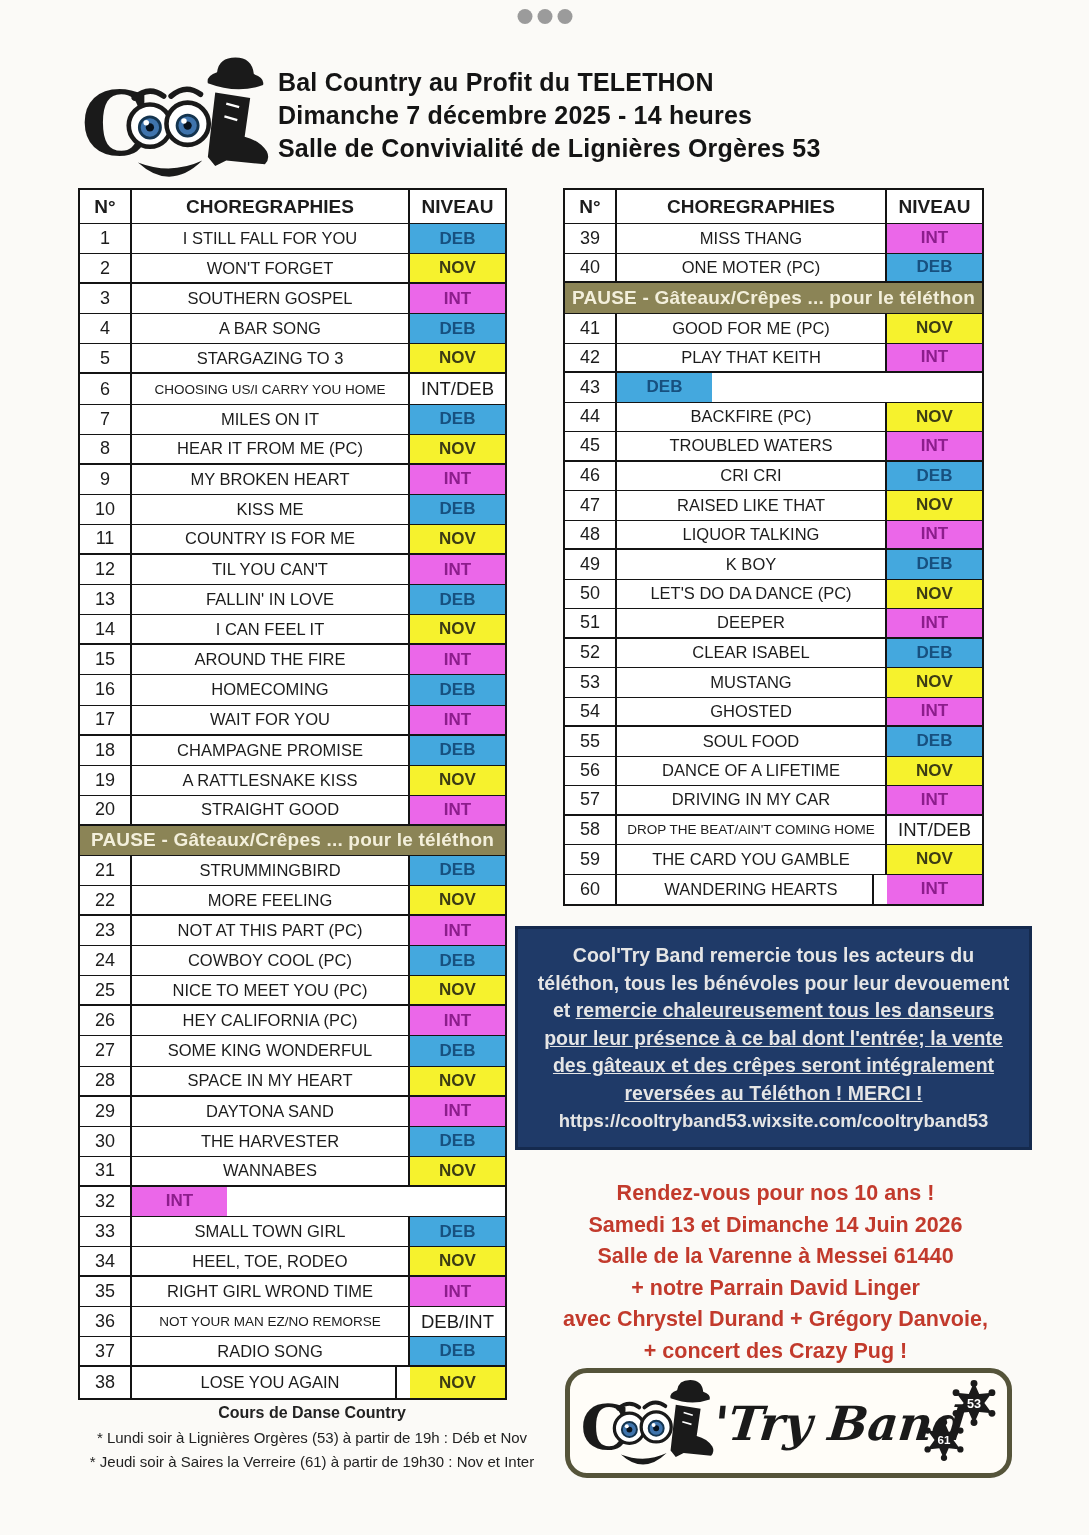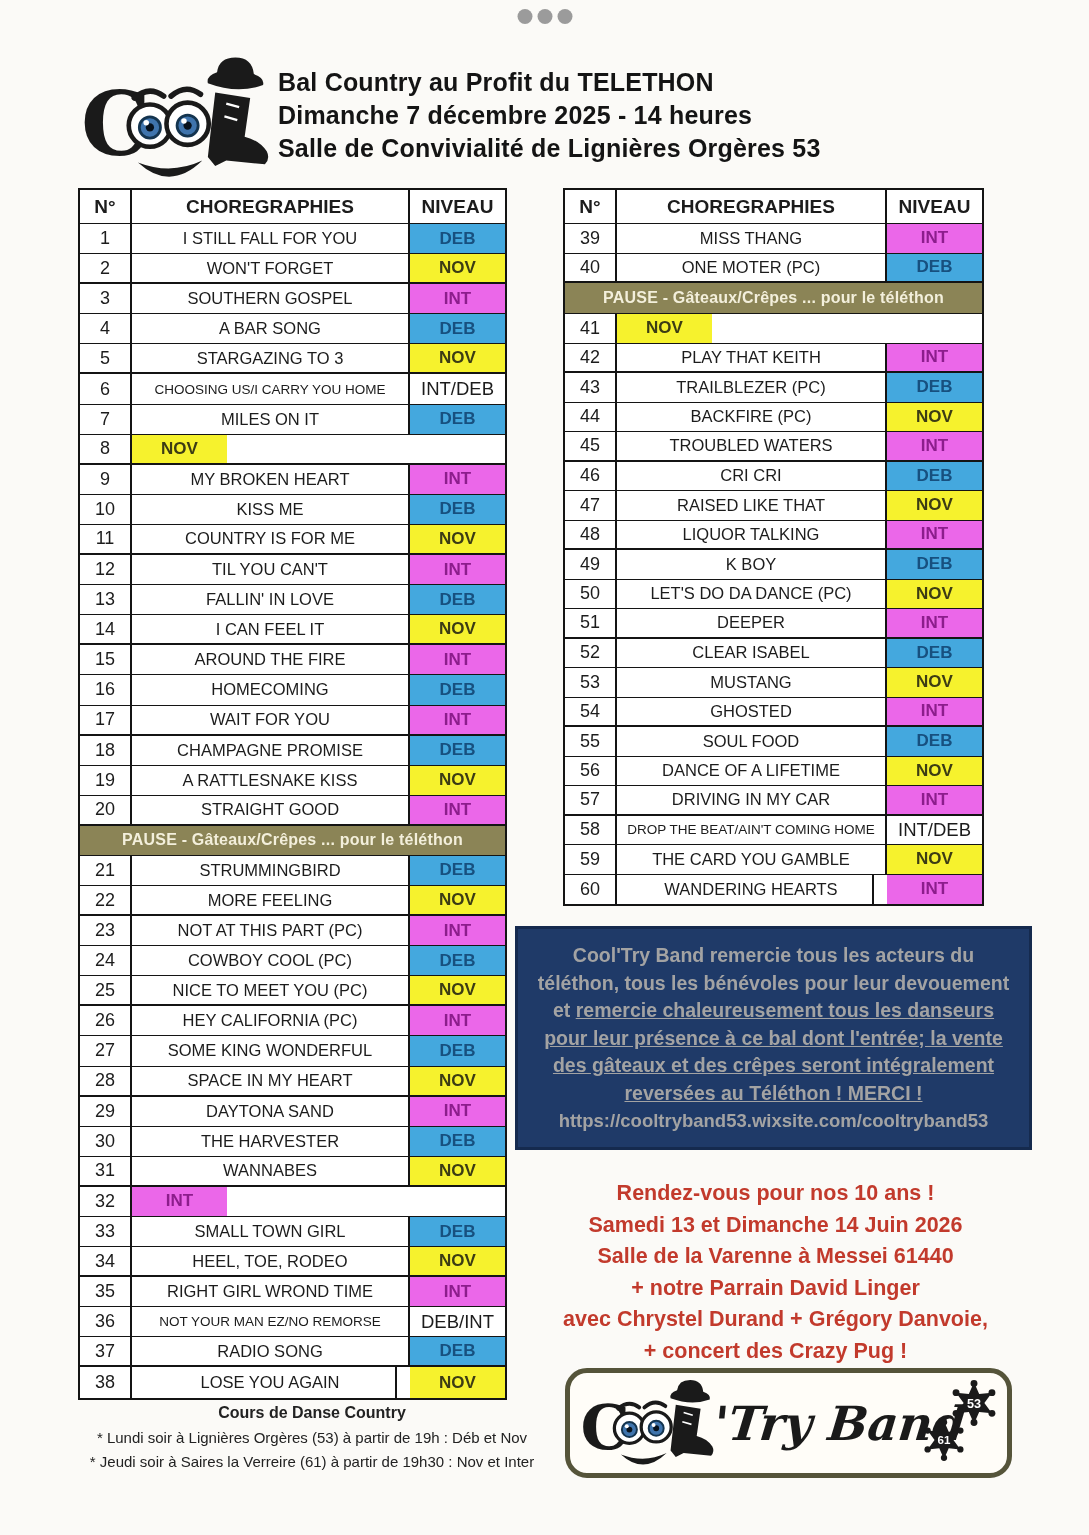--- a/index.html
+++ b/index.html
@@ -31,26 +31,26 @@
   .ltable .trow.pause { height:30px; }
   .rtable .trow.pause { height:31px; }
   .trow:last-child { border-bottom:none;gap:13px; }
   .cell { display:flex; align-items:center; justify-content:center; text-align:center; }
   .c-num   { width:52px; border-right:2px solid #141414; font-size:18px; }
   .c-title { flex:1; border-right:2px solid #141414; font-size:16.5px; padding:0 3px; }
   .c-title.small { font-size:13.5px; }
   .c-level { width:95px; font-weight:bold; font-size:17px; }
   .c-level.combo { font-weight:normal; font-size:18.5px; }
   .thead .cell { font-weight:bold; font-size:19px; border-right-width:2px; }
-  .trow.pause { align-items:center; justify-content:center; font-weight:bold; font-size:16px; letter-spacing:0.2px;text-align:right; }
+  .trow.pause { align-items:center; justify-content:center; font-weight:bold; font-size:19px; letter-spacing:0.2px;text-align:right; }
 
   
   .thanks {
     position:absolute; left:515px; top:926px; width:517px; height:224px;
-    background:#1f3a68; border:3px solid #152a4e; color:#a3a3a3;
+    background:#1f3a68; border:3px solid #152a4e; color:#e5e5e5;
     font-weight:bold; font-size:19.5px; line-height:27.5px;
     text-align:center; padding-top:13px;
   }
   .thanks .u { text-decoration:underline; }
   .thanks .url { font-size:18.5px; }
 
   
   .announce {
     position:absolute; left:503px; top:1178px; width:545px;
     text-align:center; color:#c23a2c; font-weight:bold;
@@ -158,20 +158,21 @@
         <div class="cell c-title small">CHOOSING US/I CARRY YOU HOME</div>
         <div class="cell c-level combo" style="background: rgb(255, 255, 255); color: rgb(28, 28, 28);">INT/DEB</div>
       </div>
       <div class="trow">
         <div class="cell c-num">7</div>
         <div class="cell c-title">MILES ON IT</div>
         <div class="cell c-level" style="background: rgb(68, 168, 222); color: rgb(23, 80, 127);">DEB</div>
       </div>
       <div class="trow">
         <div class="cell c-num">8</div>
+        <div class="cell c-title">HEAR IT FROM ME (PC)</div>
         <div class="cell c-level" style="background: rgb(246, 242, 45); color: rgb(60, 60, 20);">NOV</div>
       </div>
       <div class="trow">
         <div class="cell c-num">9</div>
         <div class="cell c-title">MY BROKEN HEART</div>
         <div class="cell c-level" style="background: rgb(235, 103, 233); color: rgb(140, 29, 140);">INT</div>
       </div>
       <div class="trow">
         <div class="cell c-num">10</div>
         <div class="cell c-title">KISS ME</div>
@@ -331,30 +332,30 @@
         <div class="cell c-level" style="background: rgb(235, 103, 233); color: rgb(140, 29, 140);">INT</div>
       </div>
       <div class="trow">
         <div class="cell c-num">40</div>
         <div class="cell c-title">ONE MOTER (PC)</div>
         <div class="cell c-level" style="background: rgb(68, 168, 222); color: rgb(23, 80, 127);">DEB</div>
       </div>
       <div class="trow pause" style="background: rgb(139, 132, 86); color: rgb(243, 239, 219);">PAUSE - Gâteaux/Crêpes ... pour le téléthon</div>
       <div class="trow">
         <div class="cell c-num">41</div>
+        <div class="cell c-title">GOOD FOR ME (PC)</div>
         <div class="cell c-level" style="background: rgb(246, 242, 45); color: rgb(60, 60, 20);">NOV</div>
       </div>
       <div class="trow">
         <div class="cell c-num">42</div>
         <div class="cell c-title">PLAY THAT KEITH</div>
         <div class="cell c-level" style="background: rgb(235, 103, 233); color: rgb(140, 29, 140);">INT</div>
       </div>
       <div class="trow">
         <div class="cell c-num">43</div>
-        <div class="cell c-title">TRAILBLEZER (PC)</div>
         <div class="cell c-level" style="background: rgb(68, 168, 222); color: rgb(23, 80, 127);">DEB</div>
       </div>
       <div class="trow">
         <div class="cell c-num">44</div>
         <div class="cell c-title">BACKFIRE (PC)</div>
         <div class="cell c-level" style="background: rgb(246, 242, 45); color: rgb(60, 60, 20);">NOV</div>
       </div>
       <div class="trow">
         <div class="cell c-num">45</div>
         <div class="cell c-title">TROUBLED WATERS</div>

